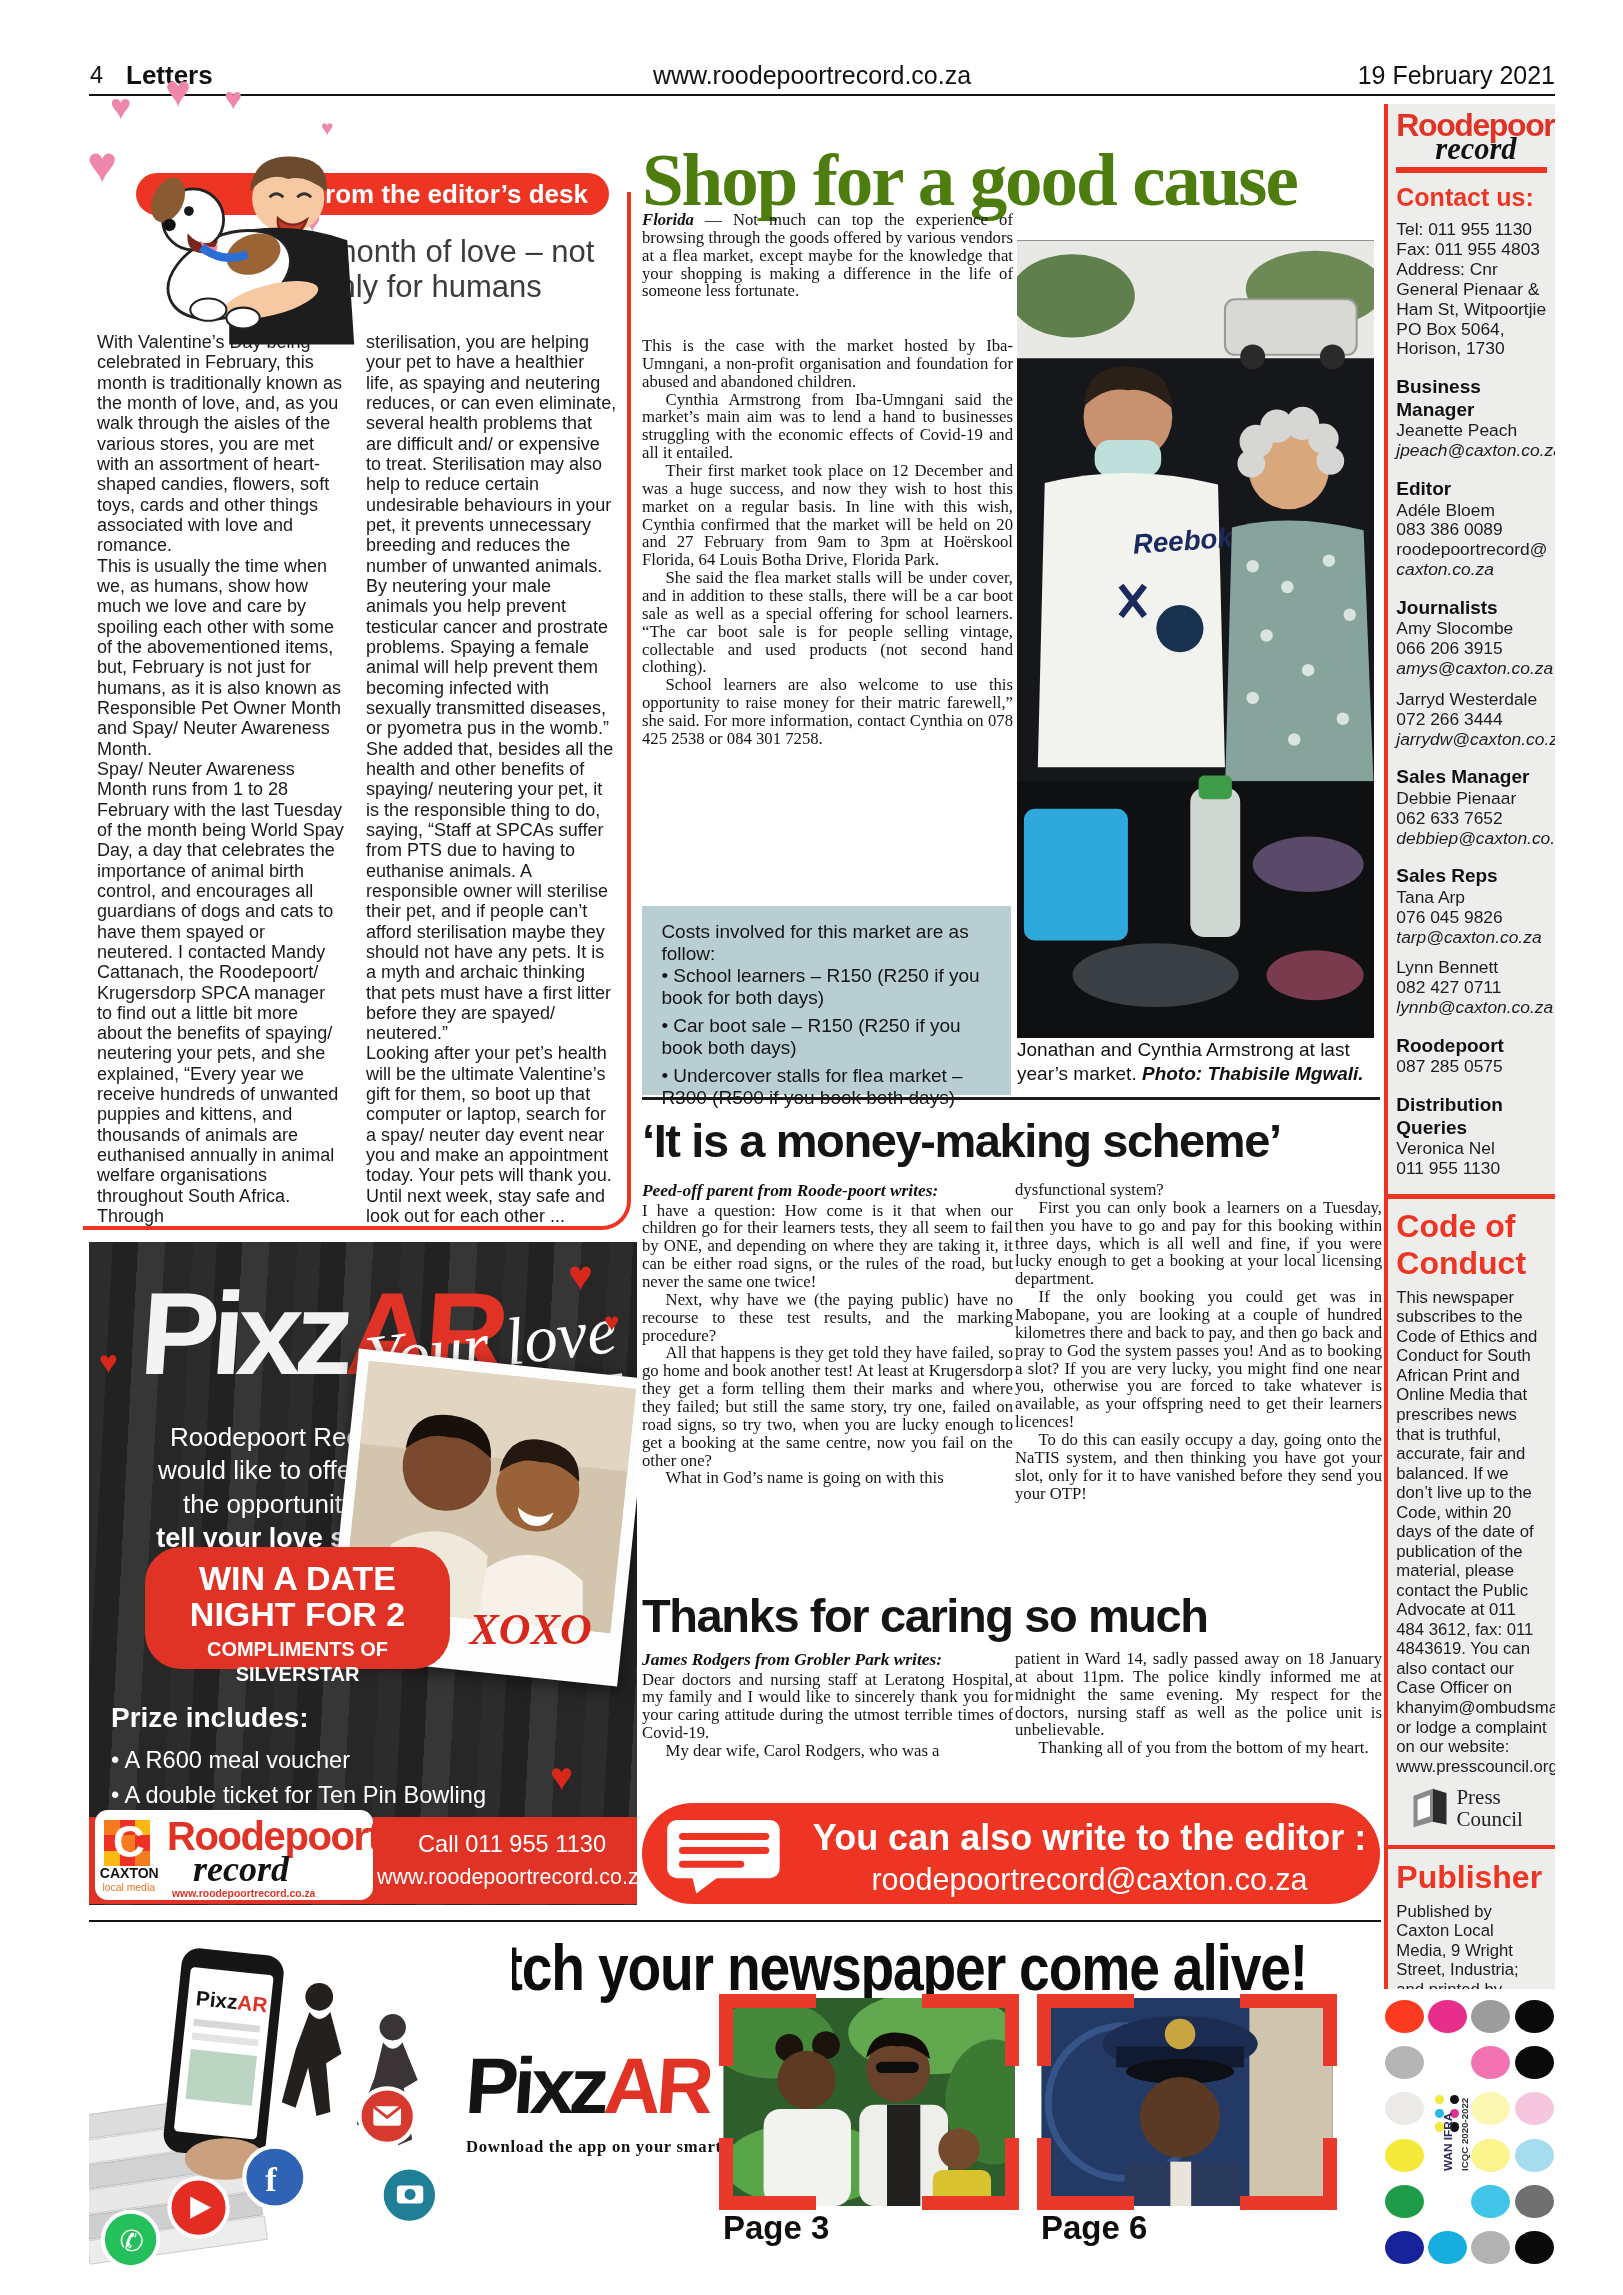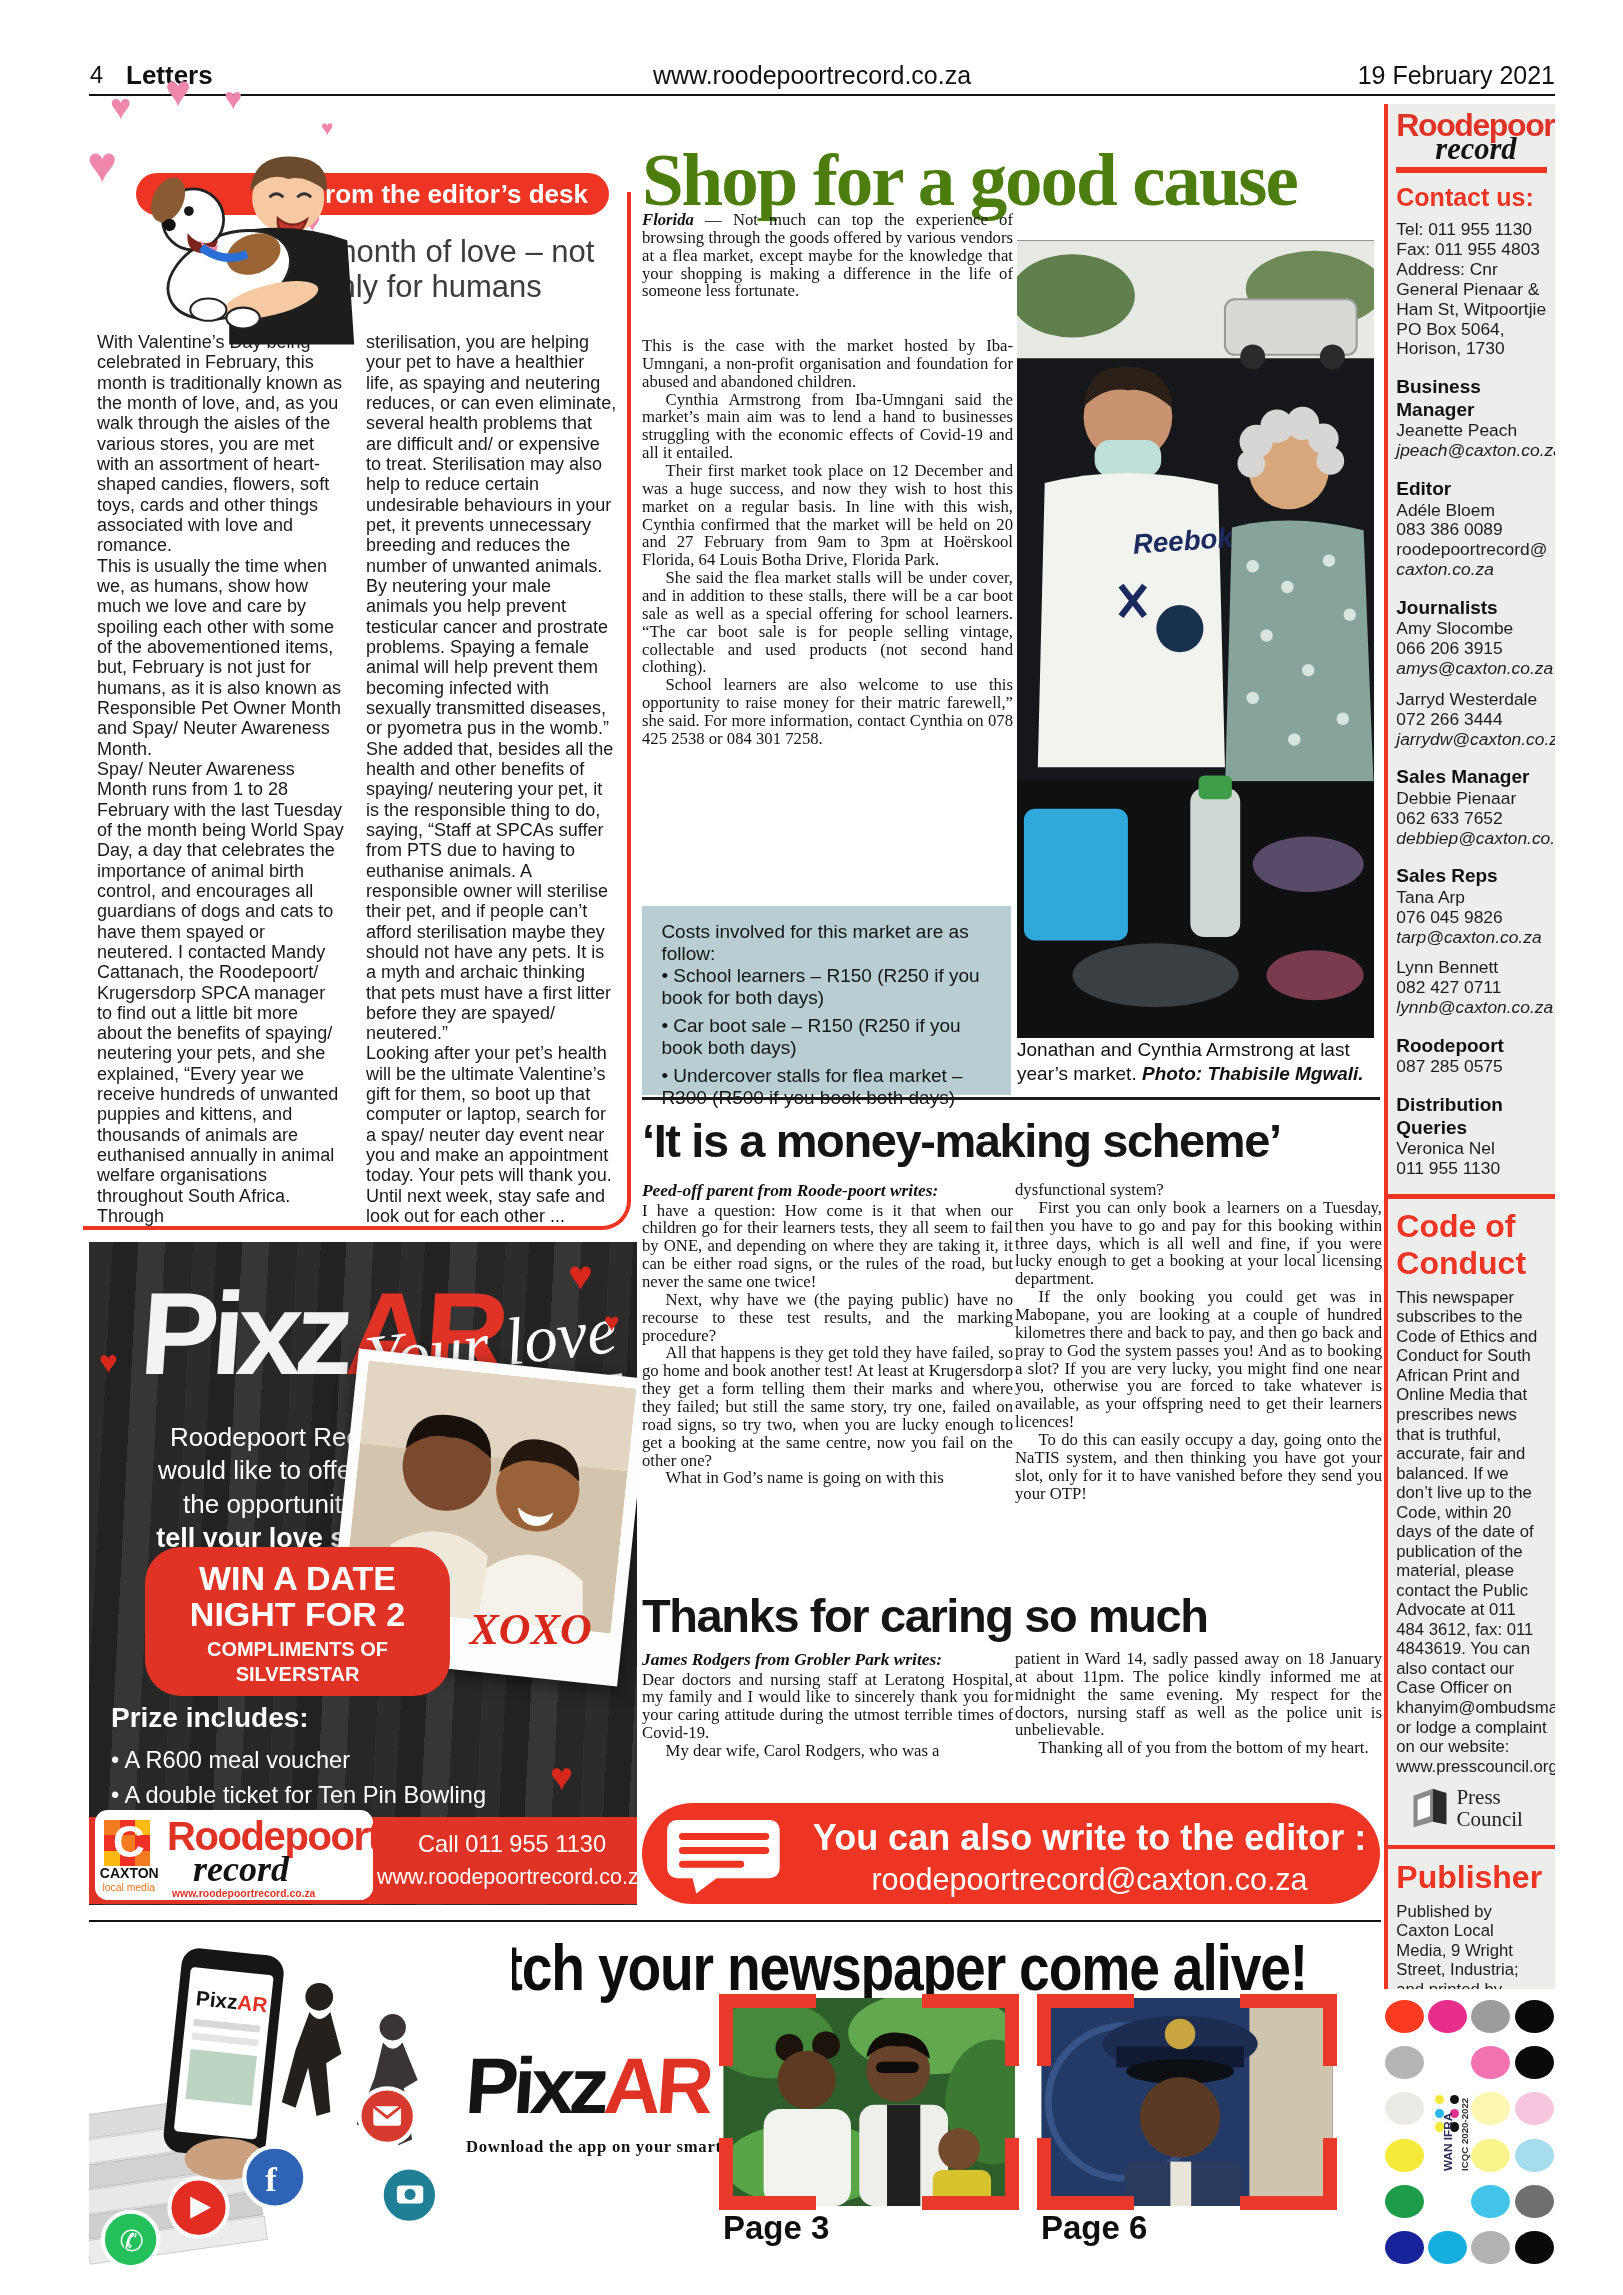--- a/index.html
+++ b/index.html
@@ -59,21 +59,21 @@
 
   
   .ad{left:89px;top:1242px;width:548px;height:663px;overflow:hidden;
       background:repeating-linear-gradient(93deg,#2c2c2c 0 23.6px,#222 23.6px 49px,#363636 49px 76px,#272727 76px 104px);}
   .ad-logo{left:52px;top:33px;font-weight:bold;font-size:117px;letter-spacing:-7px;line-height:1;transform:skewX(-4deg);}
   .ad-logo .w{color:#f3f3f3;} .ad-logo .r{color:#e03326;}
   .ad-tag{left:276px;top:64px;font-family:"Liberation Serif",serif;font-style:italic;font-size:67px;color:#fff;
           transform:rotate(-7deg);border-bottom:3.5px solid #fff;padding-bottom:5.6px;}
   .ad-offer{left:28px;top:179px;width:333px;text-align:center;color:#fff;font-size:26px;line-height:1.28;}
   .ad-offer b{font-size:27px;}
-  .win-box{left:56px;top:305px;width:305px;height:149px;background:#e03326;border-radius:36px;color:#fff;
+  .win-box{left:56px;top:305px;width:305px;height:122px;background:#e03326;border-radius:36px;color:#fff;
            text-align:center;padding-top:12.5px;box-sizing:border-box;}
   .win-box .b1{font-weight:bold;font-size:34px;line-height:1.08;}
   .win-box .b2{font-weight:bold;font-size:20px;line-height:1.25;margin-top:4.2px;}
   .polaroid{left:253px;top:121px;width:292px;height:309px;background:#fdfdfd;transform:rotate(6deg);
             box-shadow:0 4.2px 16.7px rgba(0,0,0,.55);padding:11px 11px 0;box-sizing:border-box;}
   .polaroid svg{display:block;}
   .xoxo{left:139px;top:236px;position:absolute;color:#d8281c;font-weight:bold;font-style:italic;
         font-size:44px;transform:rotate(-6deg);font-family:"Liberation Serif",serif;}
   .prize-h{left:22px;top:460px;color:#fff;font-weight:bold;font-size:28px;}
   .prize-l{left:22px;color:#fff;font-size:23.6px;}

